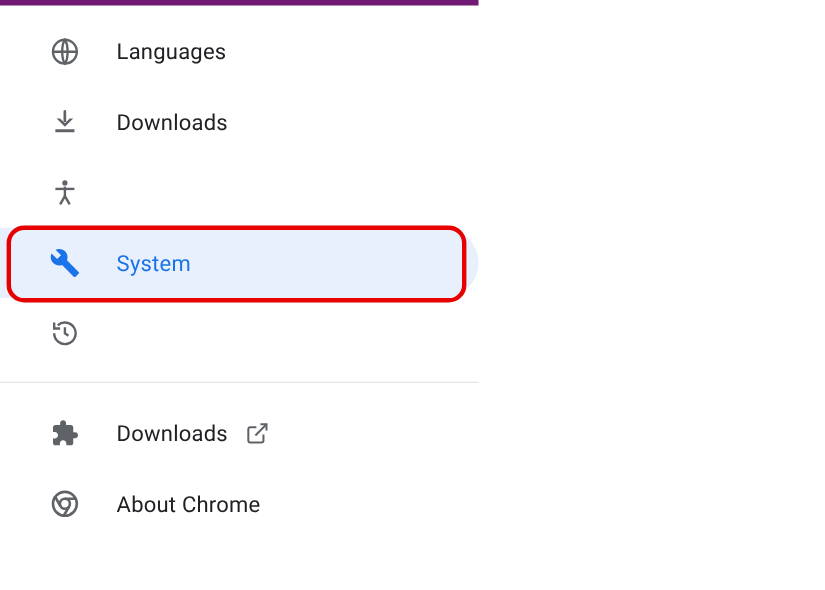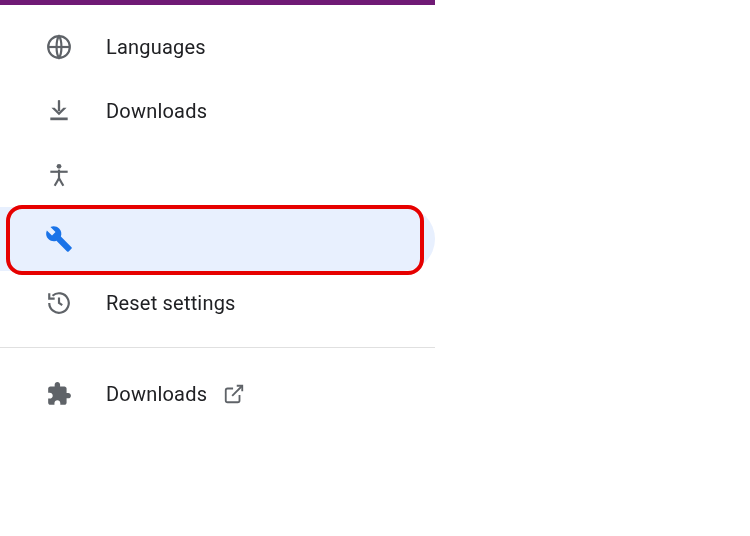--- a/index.html
+++ b/index.html
@@ -115,45 +115,57 @@
     </span>
   </div>
 
   <div class="sidebar-item selected">
     <div class="highlight-ring"></div>
     <span class="icon">
       <svg width="28" height="28" viewBox="0 0 24 24" fill="#1a73e8">
         <path d="M22.7 19l-9.1-9.1c.9-2.3.4-5-1.5-6.9-2-2-5-2.4-7.4-1.3L9 6 6 9 1.6 4.7C.4 7.1.9 10.1 2.9 12.1c1.9 1.9 4.6 2.4 6.9 1.5l9.1 9.1c.4.4 1 .4 1.4 0l2.3-2.3c.5-.4.5-1.1.1-1.4z"></path>
       </svg>
     </span>
+    <span class="label">System</span>
   </div>
 
   <div class="sidebar-item">
     <span class="icon">
       <svg width="26" height="26" viewBox="0 0 24 24" fill="none" stroke="#5f6368" stroke-width="2">
         <path d="M3 12a9 9 0 1 0 3-6.7"></path>
         <polyline points="3 3 3 8 8 8" fill="none"></polyline>
         <polyline points="12 7 12 12 15 14" fill="none"></polyline>
       </svg>
     </span>
-    <span class="label">Reset settings</span>
   </div>
 
   <div class="divider"></div>
 
   <div class="sidebar-item">
     <span class="icon">
       <svg width="26" height="26" viewBox="0 0 24 24" fill="#5f6368">
         <path d="M20.5 11H19V7c0-1.1-.9-2-2-2h-4V3.5C13 2.12 11.88 1 10.5 1S8 2.12 8 3.5V5H4c-1.1 0-2 .9-2 2v3.8h1.5c1.49 0 2.7 1.21 2.7 2.7s-1.21 2.7-2.7 2.7H2V20c0 1.1.9 2 2 2h3.8v-1.5c0-1.49 1.21-2.7 2.7-2.7s2.7 1.21 2.7 2.7V22H17c1.1 0 2-.9 2-2v-4h1.5c1.38 0 2.5-1.12 2.5-2.5S21.88 11 20.5 11z"></path>
       </svg>
     </span>
     <span class="label">Downloads</span>
     <span class="ext-icon">
       <svg width="22" height="22" viewBox="0 0 24 24" fill="none" stroke="#5f6368" stroke-width="2">
         <path d="M18 13v6a2 2 0 0 1-2 2H5a2 2 0 0 1-2-2V8a2 2 0 0 1 2-2h6"></path>
         <polyline points="15 3 21 3 21 9"></polyline>
         <line x1="10" y1="14" x2="21" y2="3"></line>
       </svg>
     </span>
   </div>
 
+  <div class="sidebar-item">
+    <span class="icon">
+      <svg width="26" height="26" viewBox="0 0 24 24" fill="#5f6368">
+        <circle cx="12" cy="12" r="10" fill="none" stroke="#5f6368" stroke-width="2.2"></circle>
+        <circle cx="12" cy="12" r="4.2" fill="none" stroke="#5f6368" stroke-width="2.2"></circle>
+        <line x1="12" y1="7.8" x2="21" y2="7.8" stroke="#5f6368" stroke-width="2.2"></line>
+        <line x1="8.2" y1="14" x2="3.5" y2="5.5" stroke="#5f6368" stroke-width="2.2"></line>
+        <line x1="15.6" y1="14.2" x2="11" y2="22" stroke="#5f6368" stroke-width="2.2"></line>
+      </svg>
+    </span>
+    <span class="label">About Chrome</span>
+  </div>
 
 </nav>
 
 </body></html>

